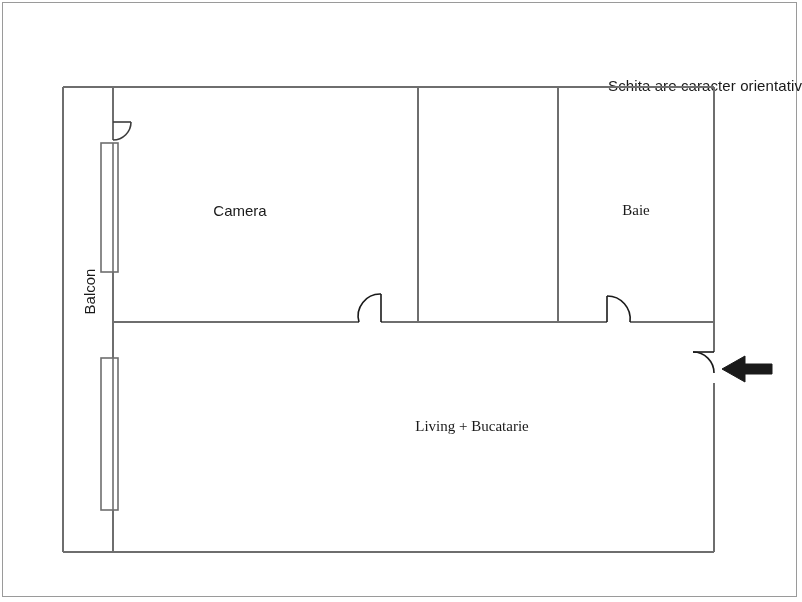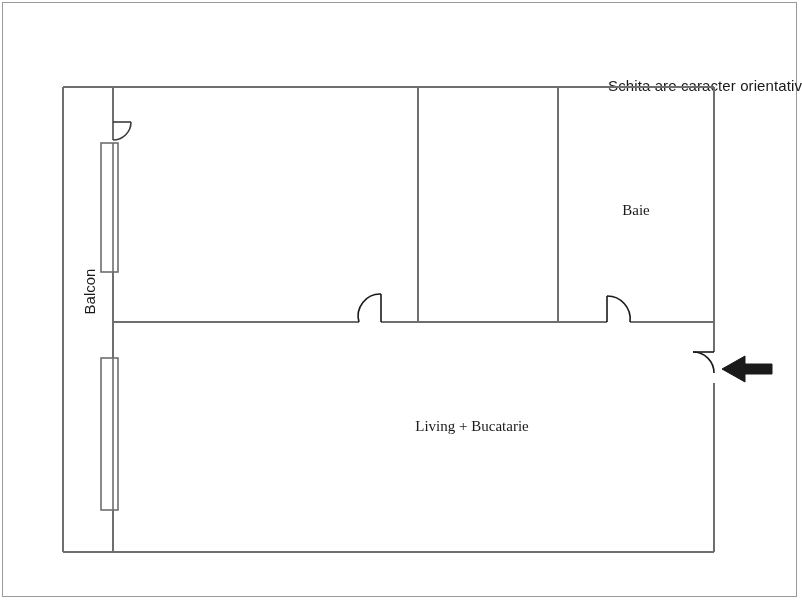--- a/index.html
+++ b/index.html
@@ -154,20 +154,21 @@
       <line x1="714" y1="352" x2="693" y2="352"></line>
       <path d="M 693 352 A 21 21 0 0 1 714 373"></path>
     </g>
 
     <g>
       <polygon points="722,369 745,356 745,364 772,364 772,374 745,374 745,382" fill="#1a1a1a" stroke="#1a1a1a" stroke-width="1" stroke-linejoin="round"></polygon>
     </g>
 
   </svg>
 
+  <div class="room-label" id="label-camera">Camera</div>
 
   <div class="room-label" id="label-baie">Baie</div>
 
   <div class="room-label" id="label-living">Living + Bucatarie</div>
 
   <div class="room-label" id="label-balcon">Balcon</div>
 
 </div>
 
 </body></html>

